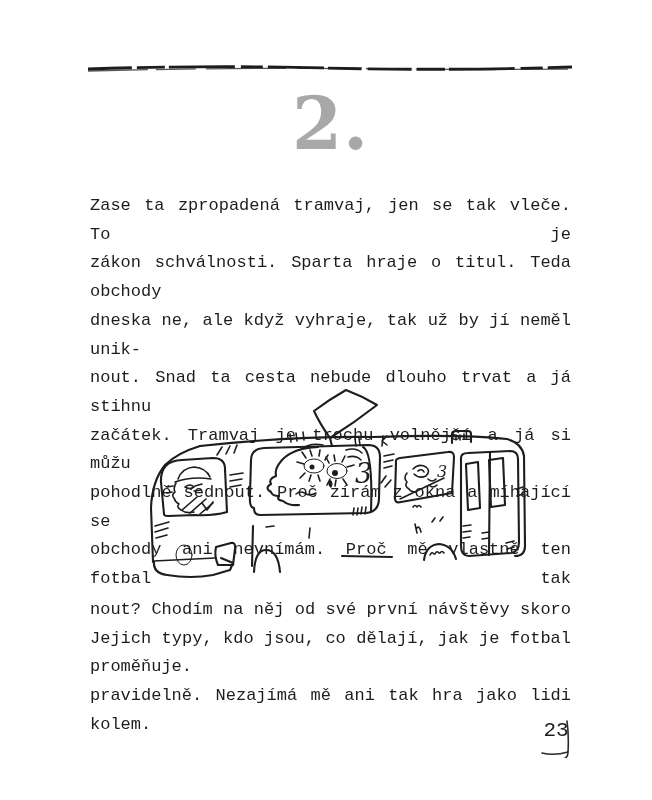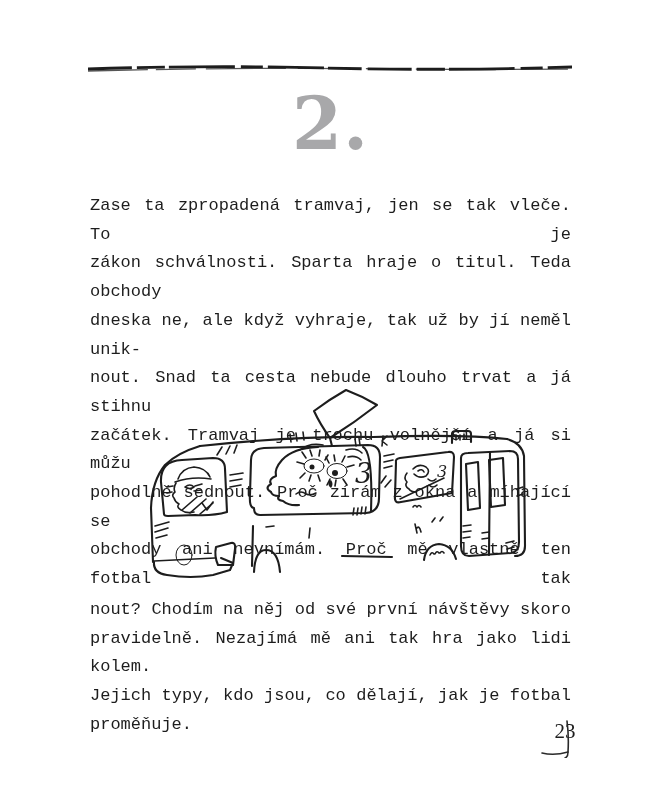--- a/index.html
+++ b/index.html
@@ -25,21 +25,21 @@
   }
   .tram-svg { position:absolute; left:63px; top:386px; }
   .tram-svg path, .tram-svg ellipse { stroke:#1d1d1d; fill:none; stroke-linecap:round; stroke-linejoin:round; }
   .tram-svg .s2 path, .tram-svg path.s2, .tram-svg .s2 ellipse { stroke-width:2.1; }
   .tram-svg .s1 path, .tram-svg path.s1, .tram-svg .s1 ellipse { stroke-width:1.6; }
   .tram-svg .fill { fill:#1d1d1d; stroke:none; }
   .tram-svg text { fill:#1d1d1d; font-family:"DejaVu Serif", serif; font-style:italic; }
   .page-number {
     position:absolute; left:542px; top:719px; width:28px;
     font-size:21px; line-height:24px; text-align:center;
-    font-family:Liberation Serif, serif; color:#1d1d1d;margin-left:9px;
+    font-family:Liberation Mono, monospace; color:#1d1d1d;
   }
   .corner-svg { position:absolute; left:534px; top:714px; }
   .corner-svg path { stroke:#2a2a2a; fill:none; stroke-linecap:round; }
 </style>
 </head>
 <body>
 
 <div class="page">
 
   <svg class="rule-svg" width="488" height="14" viewBox="0 0 488 14">
@@ -146,22 +146,22 @@
       <path class="s1" d="M323,90 L318,97 M328,94 L322,101"></path>
       <path class="s1" d="M350,121 Q352,118 354,121 Q356,118 358,121"></path>
       <path class="s1" d="M247,142 L246,152"></path>
       <path class="s1" d="M354,147 L352,138 M353,143 Q356,138 358,146"></path>
       <path class="s1" d="M369,136 L372,132 M377,135 L380,131"></path>
     </g>
   </svg>
 
   <div class="textblock p2">
     <div class="text-line">nout? Chodím na něj od své první návštěvy skoro</div>
+    <div class="text-line">Jejich typy, kdo jsou, co dělají, jak je fotbal proměňuje.</div>
     <div class="text-line">pravidelně. Nezajímá mě ani tak hra jako lidi kolem.</div>
-    <div class="text-line">Jejich typy, kdo jsou, co dělají, jak je fotbal proměňuje.</div>
   </div>
 
   <div class="page-number">23</div>
   <svg class="corner-svg" width="44" height="44" viewBox="0 0 44 44">
     <path d="M8,39 Q20,42 34,38" stroke-width="1.6"></path>
     <path d="M33,7 Q35,22 34,38 Q34,43 31,44" stroke-width="1.6"></path>
   </svg>
 
 </div>
 

